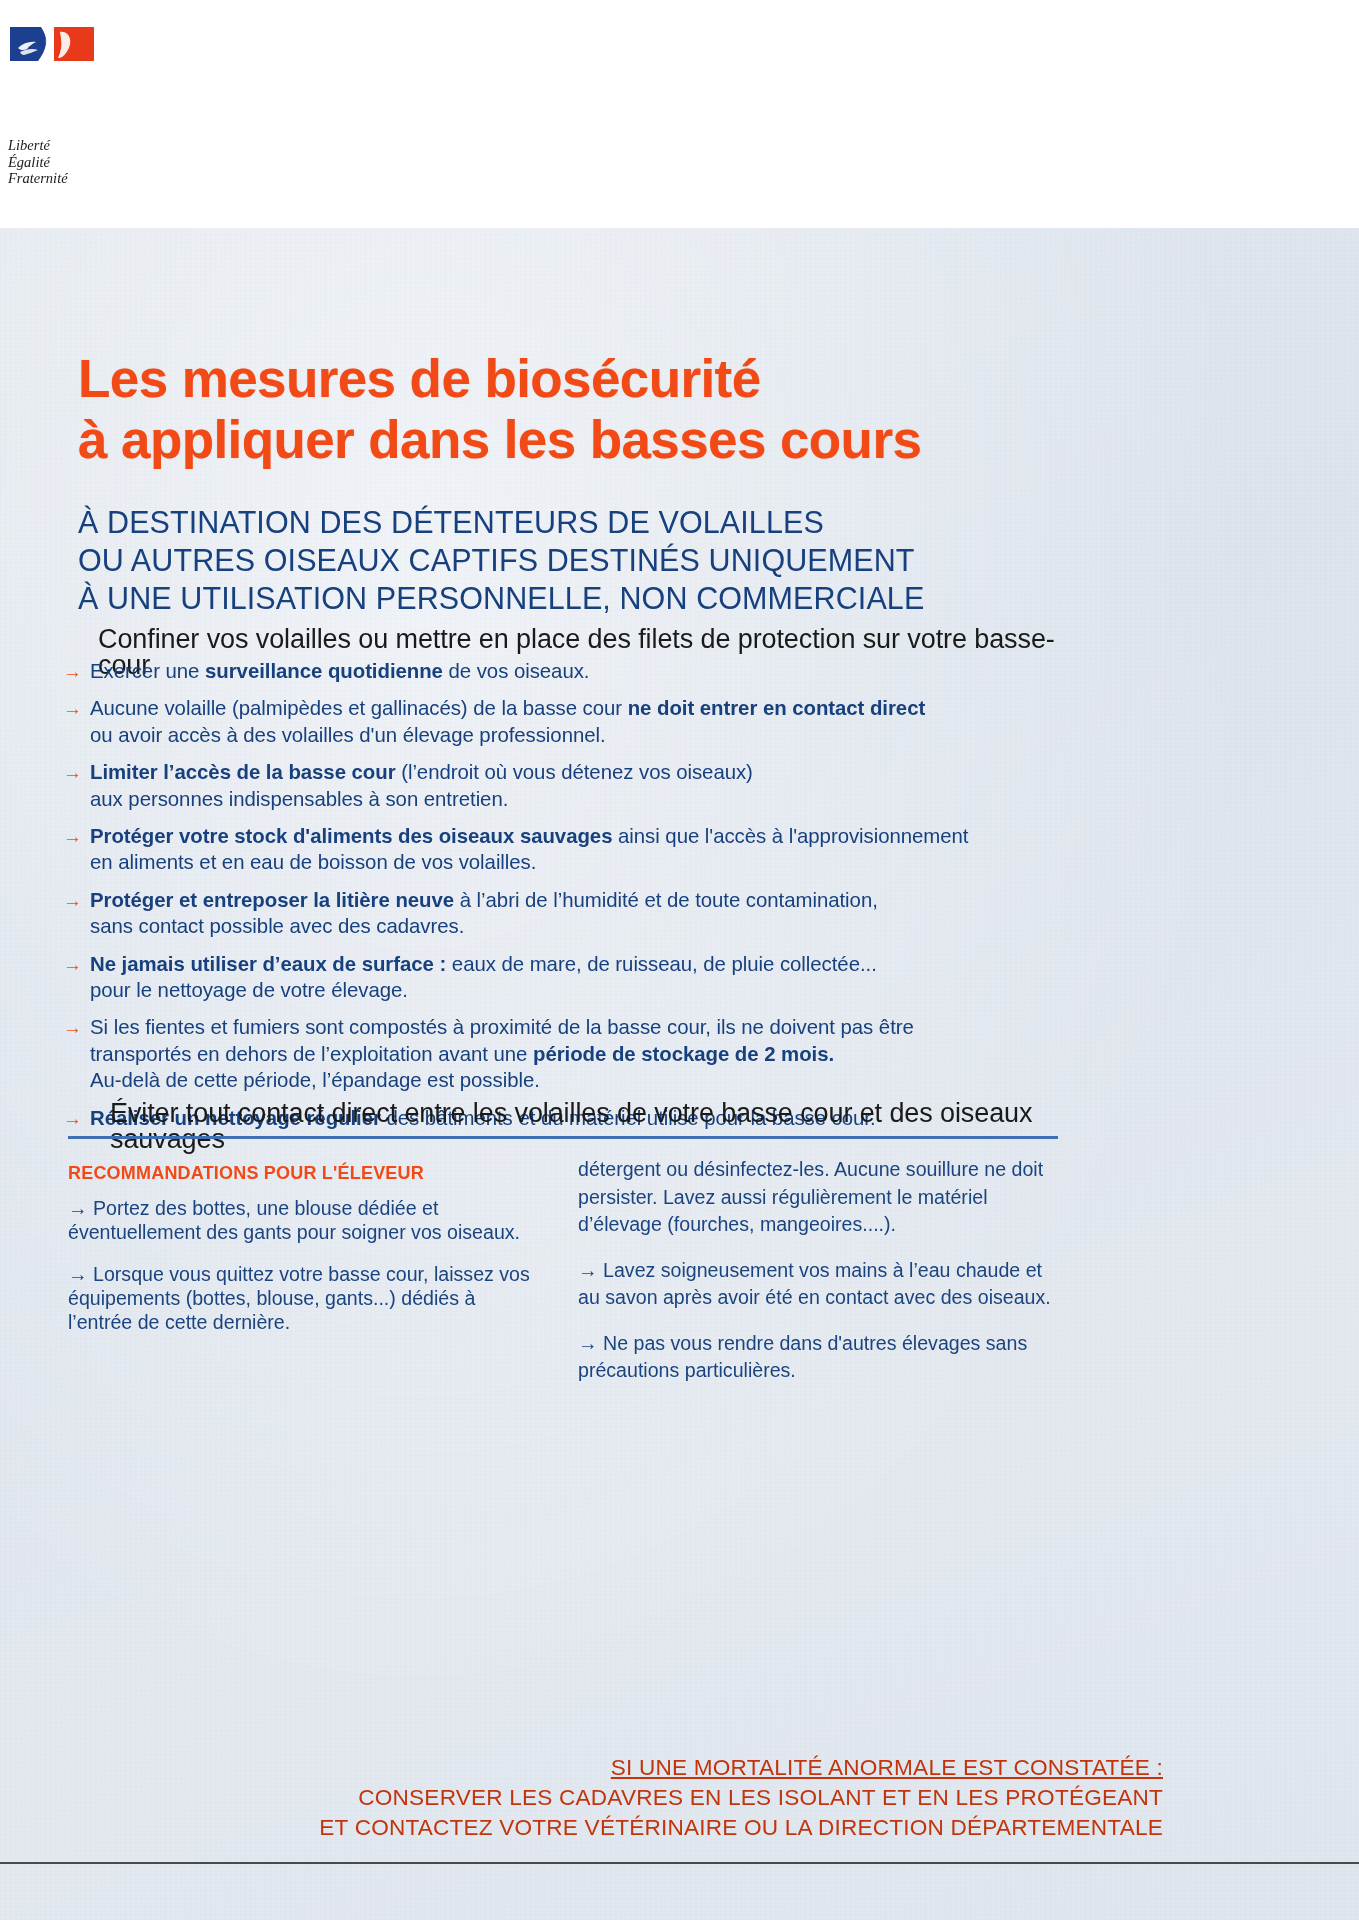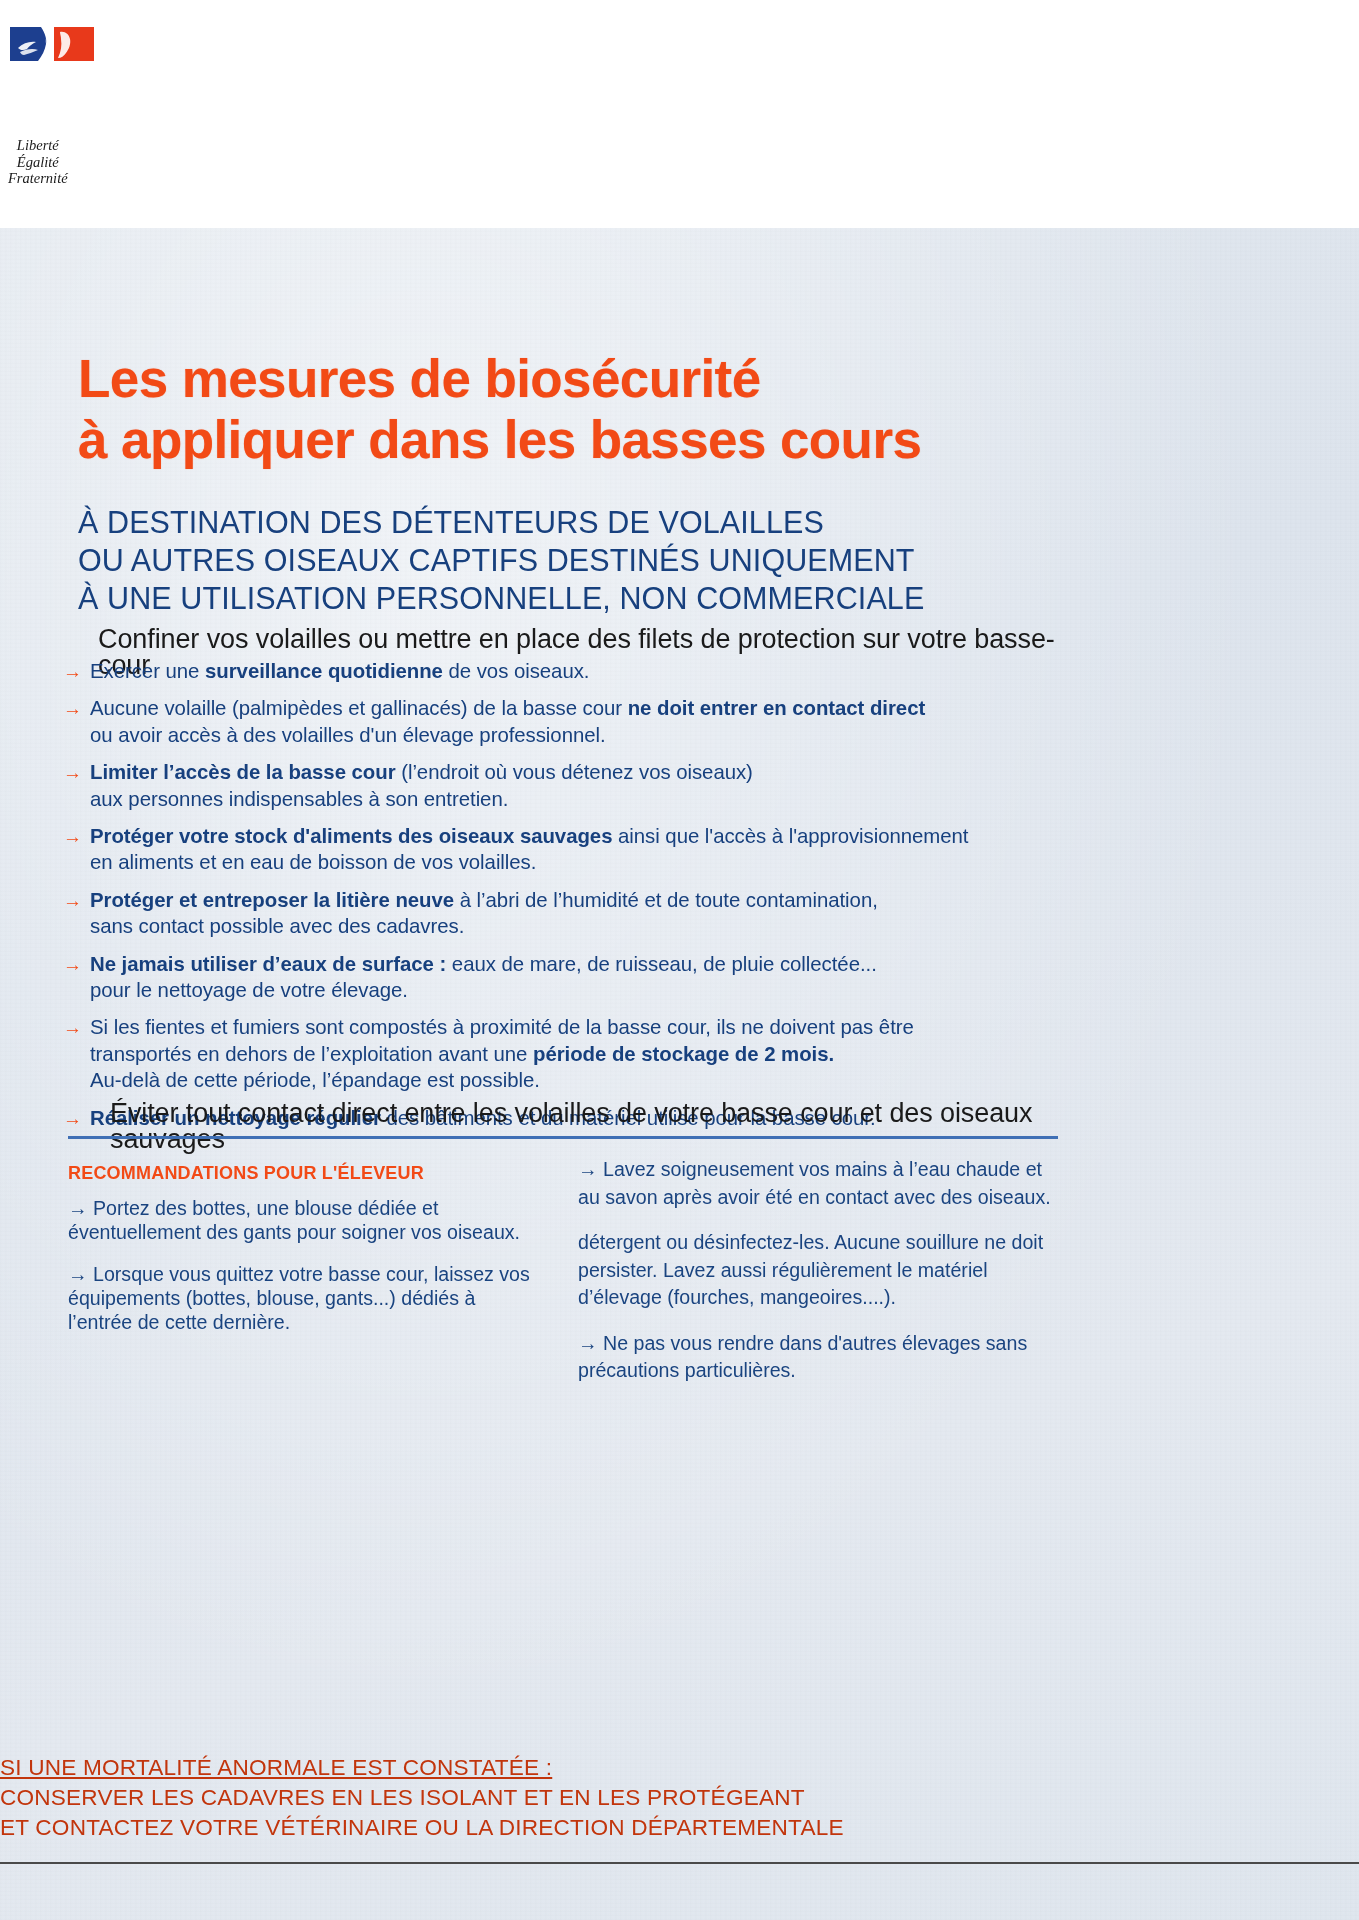--- a/index.html
+++ b/index.html
@@ -21,21 +21,21 @@
   #ministry-name{
     position:absolute; left:8px; top:62px;
     font-weight:bold; font-size:23.5px; line-height:23.5px;
     letter-spacing:0.2px; color:#111111;
     white-space:pre-line;
   }
   #devise{
     position:absolute; left:8px; top:137px;
     font-family:"Liberation Serif", serif;
     font-style:italic; font-size:14.5px; line-height:16.5px;
-    color:#1a1a1a; white-space:pre-line;text-align:center;
+    color:#1a1a1a; white-space:pre-line;
   }
   
   #poster{
     position:absolute; left:0; top:228px; width:1359px; height:1692px;
     background:
       radial-gradient(ellipse at 30% 20%, rgba(255,255,255,0.55) 0%, rgba(255,255,255,0) 60%),
       linear-gradient(160deg,#e2e8ef 0%,#dde4ed 35%,#e4e9f0 70%,#dfe6ee 100%);
     padding-left: 45px;
   }
   .grain{
@@ -105,21 +105,21 @@
     color:#1a4480; font-size:19.6px; line-height:24px;
   }
   #reco-right{
     position:absolute; left:578px; top:928px; width:480px;
     color:#1a4480; font-size:19.6px; line-height:27.5px;
   }
   .reco-p{ margin:0 0 18px 0; }
   
   #alert{
     position:absolute; left:0; top:1525px; width:1163px;
-    text-align:left;
+    text-align:right;
     color:#c2350c;
     font-size:22.6px; line-height:30px;
     letter-spacing:0.2px;
   }
   #alert .al-1{ text-decoration:underline; }
   #alert div{ white-space:nowrap; }
   #bottom-rule{
     position:absolute; left:0; top:1634px; width:1359px; height:2px;
     background:#4a4a4a;
   }
@@ -172,22 +172,22 @@
 
   <div id="divider"></div>
 
   <div id="reco-title">RECOMMANDATIONS POUR L'ÉLEVEUR</div>
 
   <div id="reco-left">
       <p class="reco-p">→ Portez des bottes, une blouse dédiée et éventuellement des gants pour soigner vos oiseaux.</p>
       <p class="reco-p">→ Lorsque vous quittez votre basse cour, laissez vos équipements (bottes, blouse, gants...) dédiés à l’entrée de cette dernière.</p>
     </div>
   <div id="reco-right">
+      <p class="reco-p">détergent ou désinfectez-les. Aucune souillure ne doit persister. Lavez aussi régulièrement le matériel d’élevage (fourches, mangeoires....).</p>
       <p class="reco-p">→ Lavez soigneusement vos mains à l’eau chaude et au savon après avoir été en contact avec des oiseaux.</p>
-      <p class="reco-p">détergent ou désinfectez-les. Aucune souillure ne doit persister. Lavez aussi régulièrement le matériel d’élevage (fourches, mangeoires....).</p>
       <p class="reco-p">→ Ne pas vous rendre dans d'autres élevages sans précautions particulières.</p>
     </div>
 
   <div id="alert">
     <div class="al-1">SI UNE MORTALITÉ ANORMALE EST CONSTATÉE :</div>
     <div>CONSERVER LES CADAVRES EN LES ISOLANT ET EN LES PROTÉGEANT</div>
     <div>ET CONTACTEZ VOTRE VÉTÉRINAIRE OU LA DIRECTION DÉPARTEMENTALE</div>
   </div>
 
   <div id="bottom-rule"></div>

